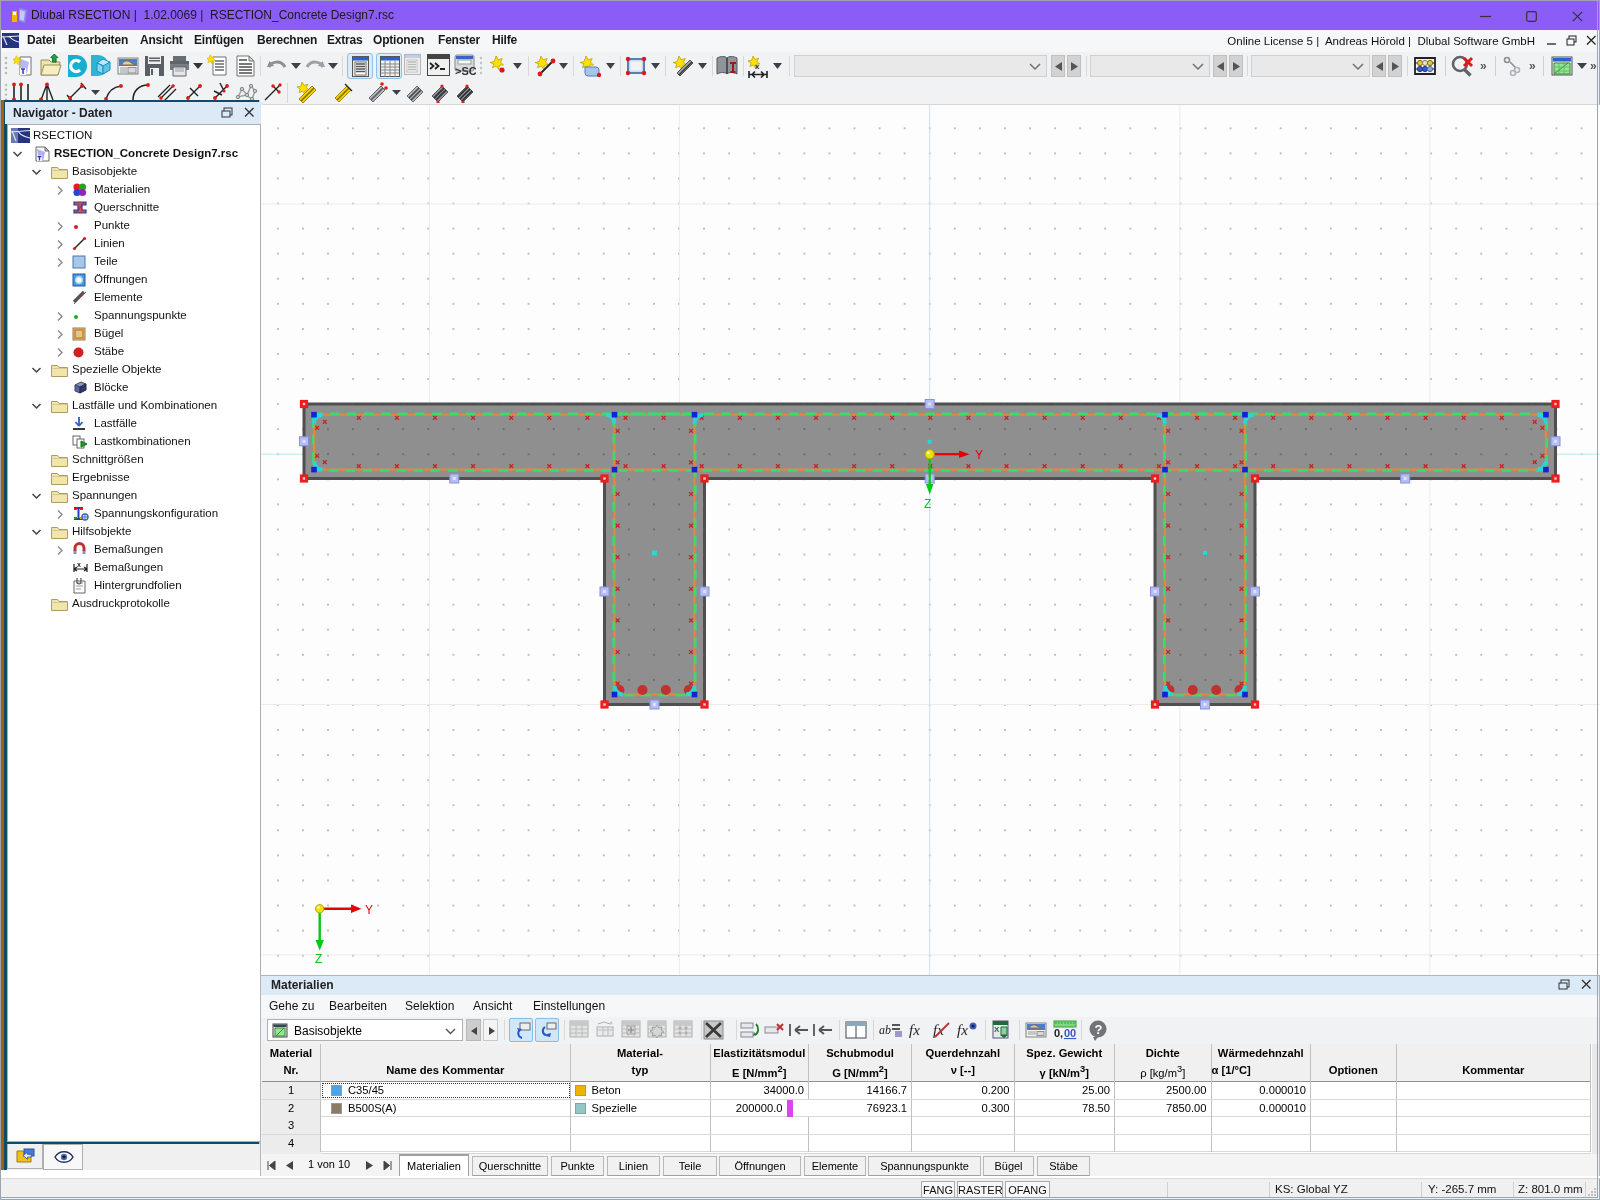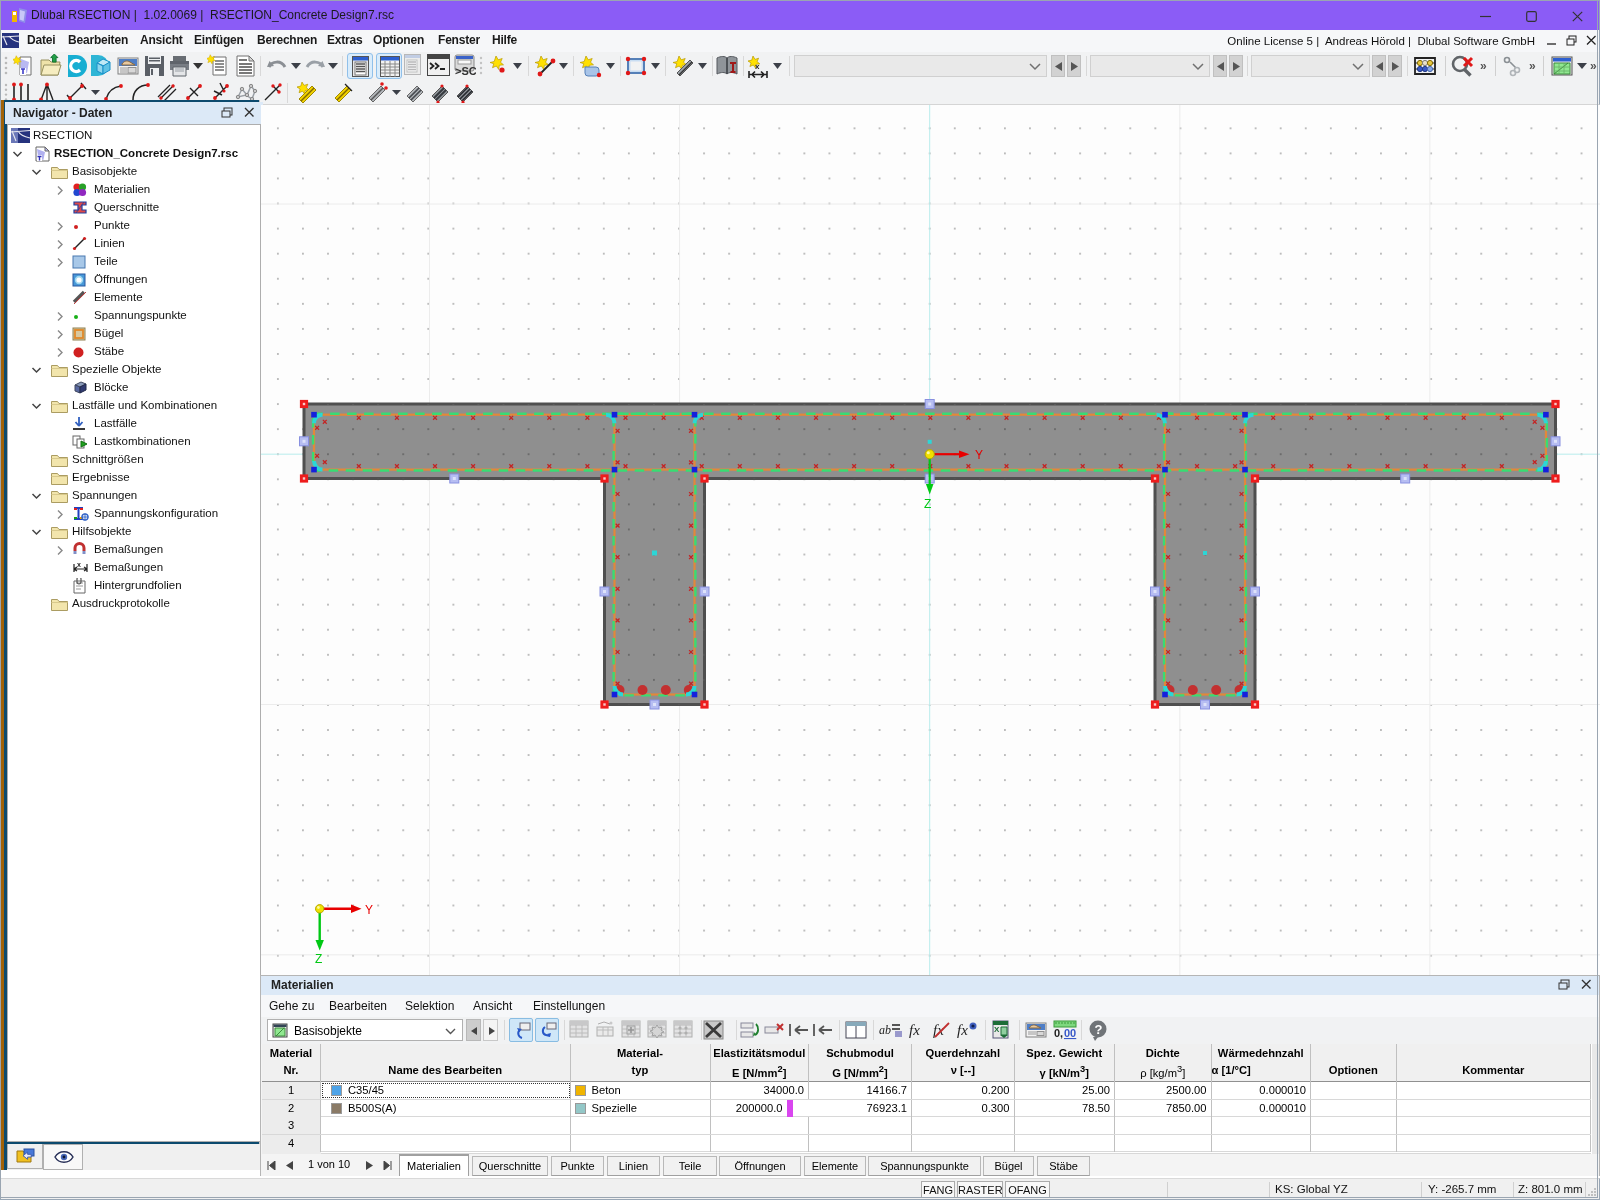--- a/index.html
+++ b/index.html
@@ -1210,21 +1210,21 @@
         <text x="7.5" y="15" font-size="13" font-weight="bold" fill="#fff" font-family="Liberation Sans">?</text>
       </svg>
 </div>
 <div id="ptable">
 <div style="position:absolute;left:0;top:0;width:1329px;height:38px;background:#f0f0f0;border-bottom:1px solid #909090"></div>
 <div style="position:absolute;left:0px;top:0;width:59px;height:38px;border-right:1px solid #c0c0c0">
         <div style="position:absolute;top:3px;width:100%;text-align:center;font-weight:bold;white-space:nowrap">Material</div>
         <div style="position:absolute;top:20px;width:100%;text-align:center;font-weight:bold;white-space:nowrap">Nr.</div>
       </div>
 <div style="position:absolute;left:59px;top:0;width:249.5px;height:38px;border-right:1px solid #c0c0c0">
-        <div style="position:absolute;top:20px;width:100%;text-align:center;font-weight:bold;white-space:nowrap">Name des Bearbeiten</div>
+        <div style="position:absolute;top:20px;width:100%;text-align:center;font-weight:bold;white-space:nowrap">Name des Kommentar</div>
       </div>
 <div style="position:absolute;left:308.5px;top:0;width:140.0px;height:38px;border-right:1px solid #c0c0c0">
         <div style="position:absolute;top:3px;width:100%;text-align:center;font-weight:bold;white-space:nowrap">Material-</div>
         <div style="position:absolute;top:20px;width:100%;text-align:center;font-weight:bold;white-space:nowrap">typ</div>
       </div>
 <div style="position:absolute;left:448.5px;top:0;width:98.5px;height:38px;border-right:1px solid #c0c0c0">
         <div style="position:absolute;top:3px;width:100%;text-align:center;font-weight:bold;white-space:nowrap">Elastizitätsmodul</div>
         <div style="position:absolute;top:20px;width:100%;text-align:center;font-weight:bold;white-space:nowrap">E [N/mm<sup>2</sup>]</div>
       </div>
 <div style="position:absolute;left:547px;top:0;width:103px;height:38px;border-right:1px solid #c0c0c0">

